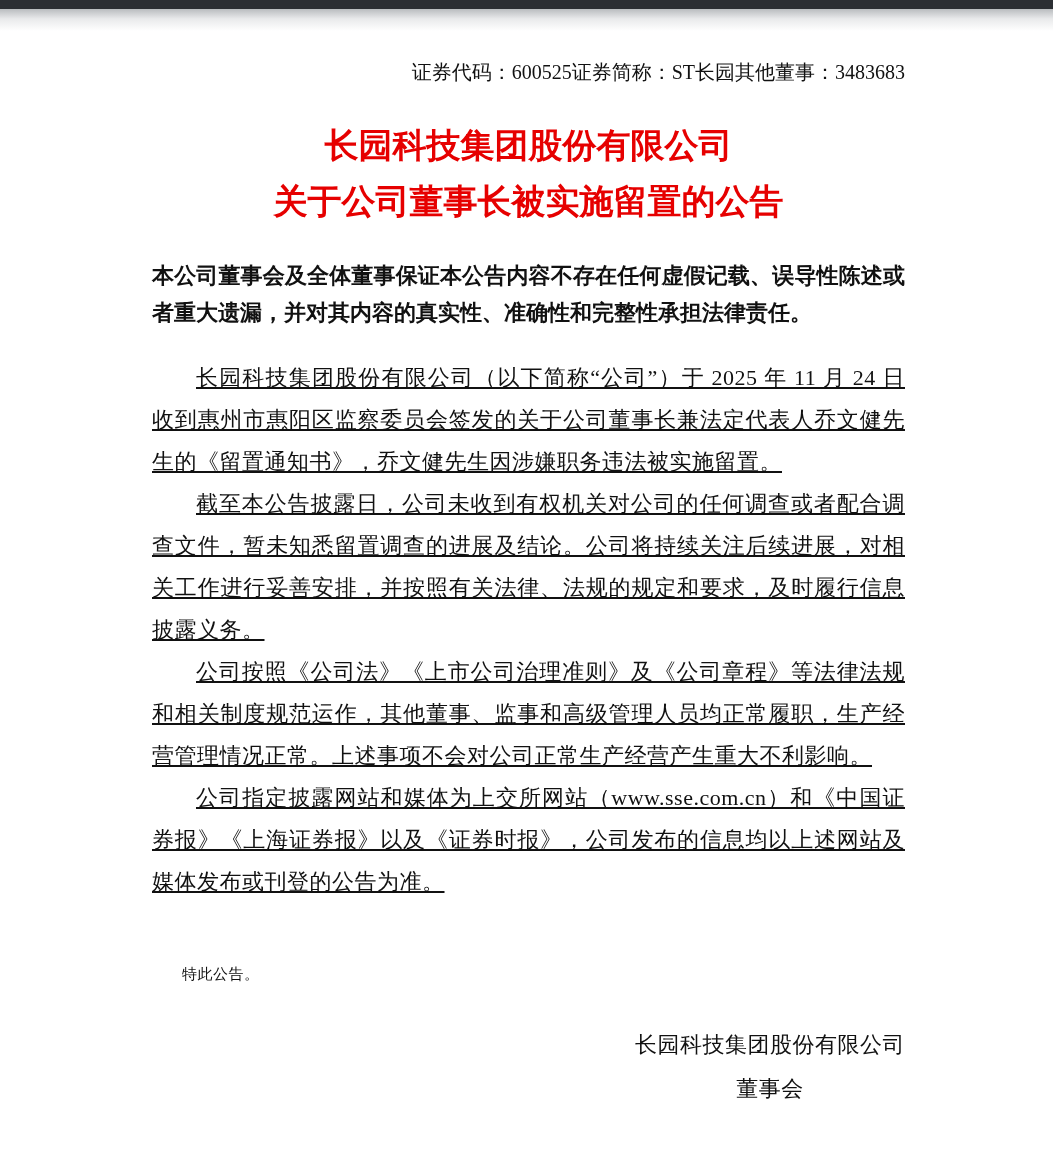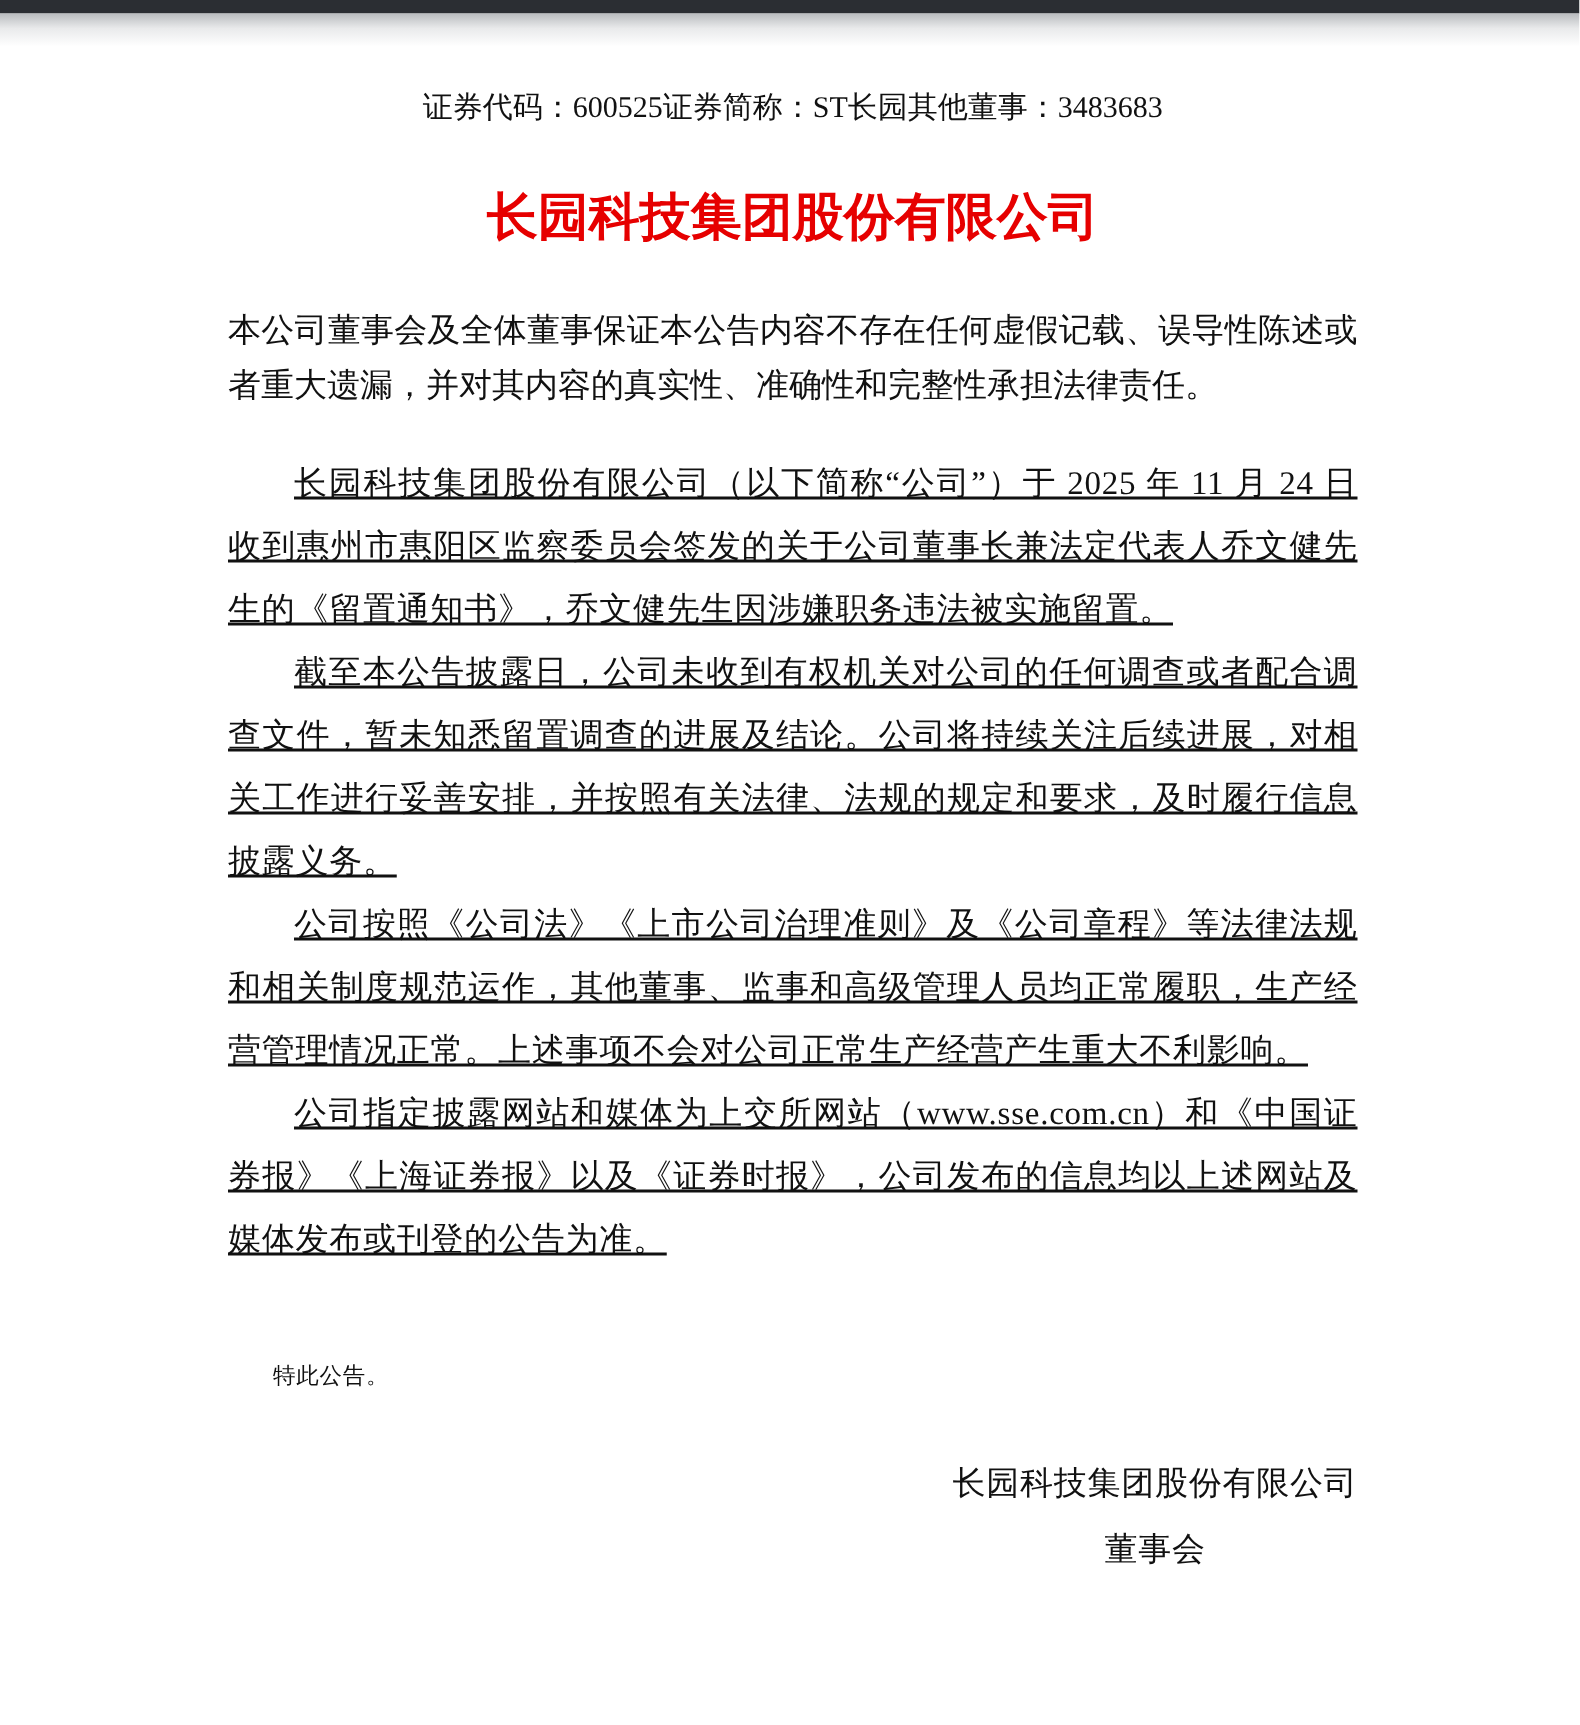--- a/index.html
+++ b/index.html
@@ -21,38 +21,38 @@
     height: 22px;
     background: linear-gradient(to bottom, #b9bcbf 0%, #e9eaeb 45%, #ffffff 100%);
   }
   .doc {
     width: 753px;
     margin: 0 148px 0 152px;
   }
   .doc-header {
     margin-top: 28px;
     display: flex;
-    justify-content: center;
+    justify-content: flex-end;
     font-size: 20px;
     line-height: 26px;
     white-space: nowrap;
   }
   .doc-title {
     margin-top: 32px;
     text-align: center;
     color: #e60000;
     font-family: "Liberation Sans", "DejaVu Sans", sans-serif;
     font-weight: bold;
     font-size: 34px;
     line-height: 56px;
   }
   .disclaimer {
     margin-top: 28px;
     font-size: 22px;
-    font-weight: normal;
+    font-weight: bold;
     line-height: 37px;
     text-align: justify;
   }
   .body-block {
     margin-top: 26px;
   }
   .body-para {
     font-size: 22px;
     line-height: 42px;
     text-align: justify;
@@ -86,20 +86,21 @@
 <div class="doc">
 
   <div class="doc-header">
     <span><span>证券代码：</span><span>600525</span></span>
     <span><span>证券简称：</span><span>ST长园</span></span>
     <span><span>其他董事：</span><span>3483683</span></span>
   </div>
 
   <div class="doc-title">
     <div>长园科技集团股份有限公司</div>
+    <div>关于公司董事长被实施留置的公告</div>
   </div>
 
   <p class="disclaimer">本公司董事会及全体董事保证本公告内容不存在任何虚假记载、误导性陈述或者重大遗漏，并对其内容的真实性、准确性和完整性承担法律责任。</p>
 
   <div class="body-block">
     <p class="body-para">长园科技集团股份有限公司（以下简称“公司”）于 2025 年 11 月 24 日收到惠州市惠阳区监察委员会签发的关于公司董事长兼法定代表人乔文健先生的《留置通知书》，乔文健先生因涉嫌职务违法被实施留置。</p>
     <p class="body-para">截至本公告披露日，公司未收到有权机关对公司的任何调查或者配合调查文件，暂未知悉留置调查的进展及结论。公司将持续关注后续进展，对相关工作进行妥善安排，并按照有关法律、法规的规定和要求，及时履行信息披露义务。</p>
     <p class="body-para">公司按照《公司法》《上市公司治理准则》及《公司章程》等法律法规和相关制度规范运作，其他董事、监事和高级管理人员均正常履职，生产经营管理情况正常。上述事项不会对公司正常生产经营产生重大不利影响。</p>
     <p class="body-para">公司指定披露网站和媒体为上交所网站（www.sse.com.cn）和《中国证券报》《上海证券报》以及《证券时报》，公司发布的信息均以上述网站及媒体发布或刊登的公告为准。</p>
   </div>

